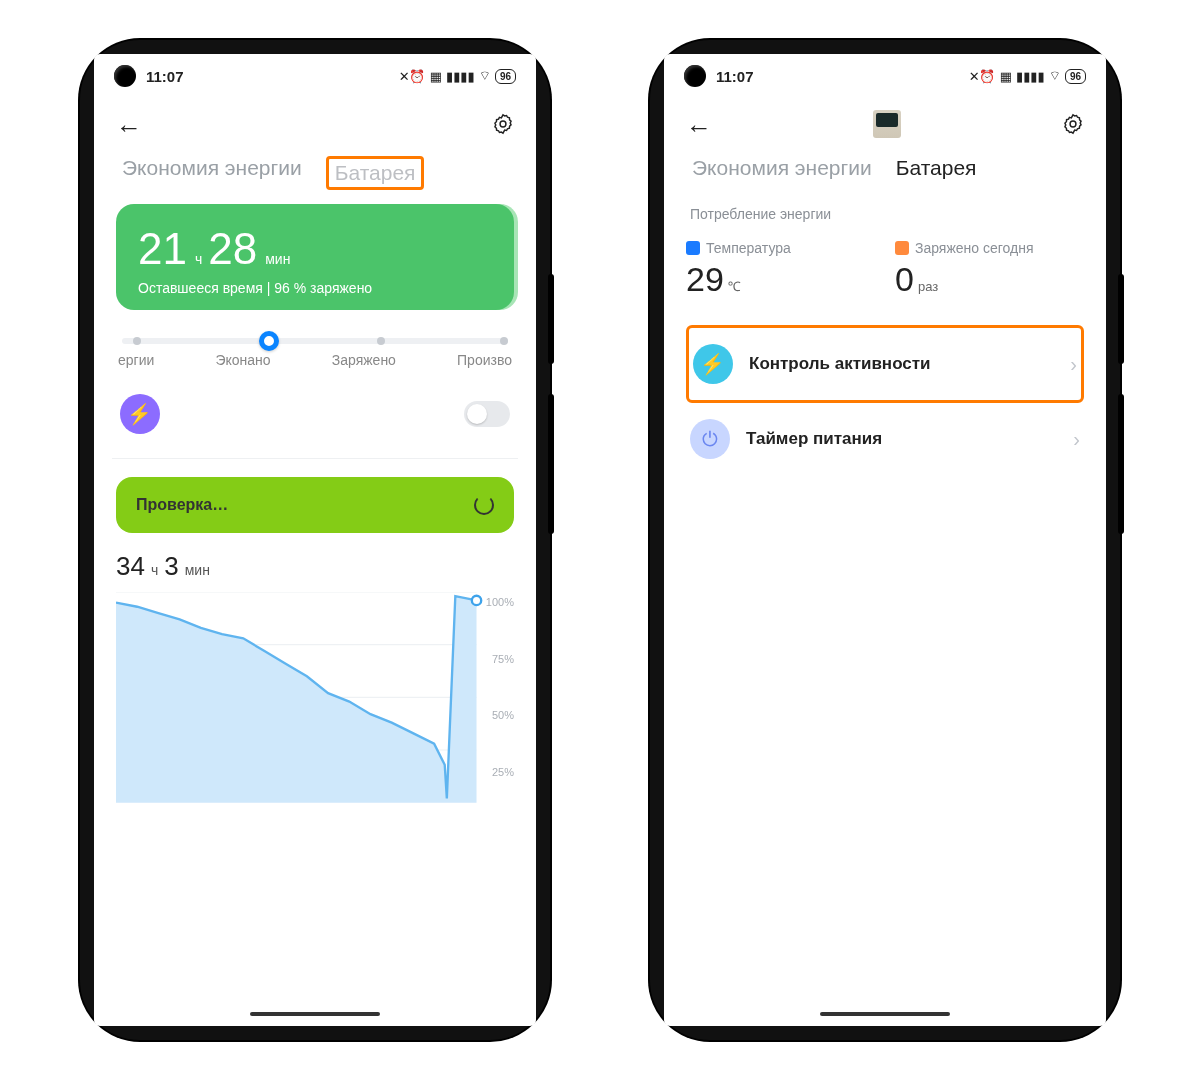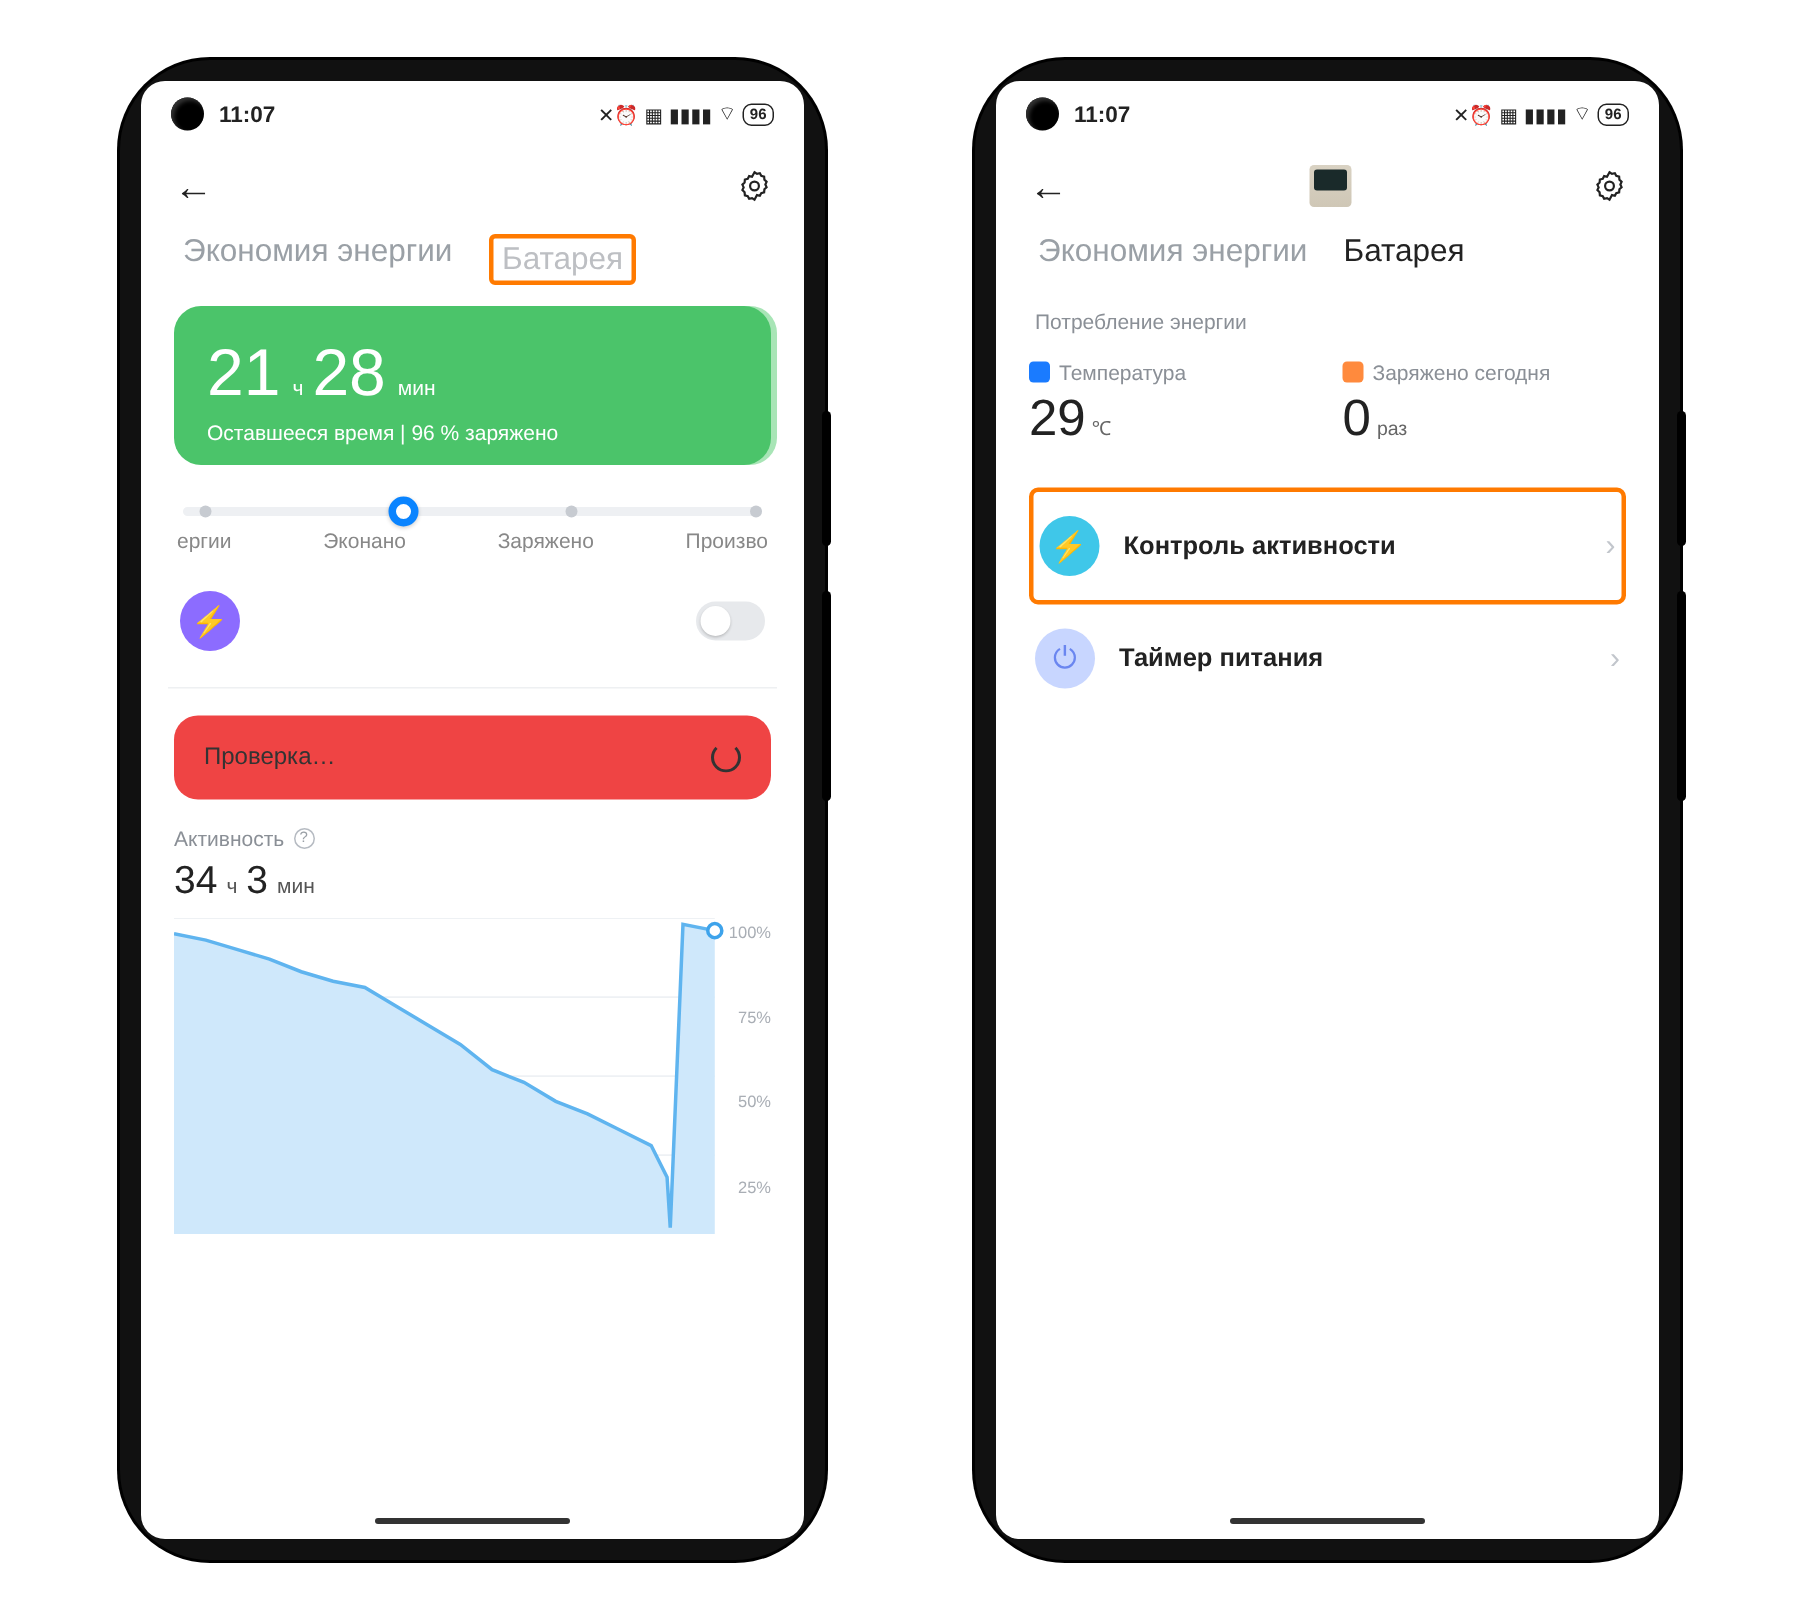--- a/index.html
+++ b/index.html
@@ -13,21 +13,21 @@
     width: 470px; height: 1000px;
     border: 14px solid #111; border-radius: 60px;
     position: relative; background: #fff;
     box-shadow: 0 0 0 2px #000;
     padding: 0;
   }
   .side-btn { position: absolute; right: -18px; width: 6px; background: #000; border-radius: 3px; }
   .side-btn.a { top: 220px; height: 90px; }
   .side-btn.b { top: 340px; height: 140px; }
   .screen {
-    position: absolute; inset: 0; border-radius: 16px; overflow: hidden;
+    position: absolute; inset: 0; border-radius: 6px; overflow: hidden;
     background: #fff;
     display: flex; flex-direction: column;
   }
   .status-bar {
     height: 44px; display: flex; align-items: center;
     padding: 0 20px; font-size: 15px; font-weight: 500; color: #222;
   }
   .punch { width: 22px; height: 22px; border-radius: 50%; background: #000; margin-right: 10px; box-shadow: inset 2px 2px 3px #333; }
   .status-time { font-weight: 600; }
   .status-icons { margin-left: auto; display: flex; align-items: center; gap: 4px; font-size: 13px; color: #222; }
@@ -63,21 +63,21 @@
   .ultra-row{display:flex; align-items:center; gap:14px; padding:16px 4px 18px;}
   .ico-circ{width:40px;height:40px;border-radius:50%;display:flex;align-items:center;justify-content:center;color:#fff;font-size:20px;flex-shrink:0;}
   .ico-purple{background:#8c6cff;}
   .ico-cyan{background:#3fc7e9;}
   .ico-blue{background:#c8d6ff;color:#6a86f0;}
   .ultra-text .t1{font-size:16px;font-weight:600;color:#222;}
   .ultra-text .t2{font-size:13px;color:#8a8f96;margin-top:2px;}
   .toggle{margin-left:auto;width:46px;height:26px;border-radius:13px;background:#e7e9ec;position:relative;}
   .toggle::after{content:"";position:absolute;left:3px;top:3px;width:20px;height:20px;border-radius:50%;background:#fff;box-shadow:0 1px 2px rgba(0,0,0,.2);}
   .divider{height:1px;background:#eef0f2;margin:6px -4px;}
-  .check-row{background:#ef4444;border-radius:16px;padding:18px 20px;display:flex;align-items:center;margin:18px 0;}
+  .check-row{background:#84cc16;border-radius:16px;padding:18px 20px;display:flex;align-items:center;margin:18px 0;font-weight:bold;}
   .check-row .lbl{font-size:16px;color:#333;}
   .spinner{margin-left:auto;width:20px;height:20px;border:2px solid #333;border-top-color:transparent;border-radius:50%;}
   .activity-head{display:flex;align-items:center;gap:6px;font-size:14px;color:#8a8f96;margin-top:12px;}
   .q{width:14px;height:14px;border:1px solid #b6bbc2;border-radius:50%;font-size:10px;line-height:12px;text-align:center;color:#9aa0a6;}
   .activity-time{font-size:26px;font-weight:500;color:#222;margin:4px 0 10px;display:flex;align-items:baseline;gap:6px;}
   .activity-time .u{font-size:14px;font-weight:400;color:#555;}
   .chartbox{position:relative;height:190px;margin-top:8px;}
   .chartbox svg{position:absolute;inset:0;}
   .ylabels{position:absolute;right:0;top:0;bottom:0;display:flex;flex-direction:column;justify-content:space-between;font-size:11px;color:#a9aeb5;padding:4px 0;align-items:flex-end;}
   
@@ -154,24 +154,20 @@
       </div>
       <div class="ultra-row">
         <div class="ico-circ ico-purple">⚡</div>
         <div class="toggle"></div>
       </div>
       <div class="divider"></div>
       <div class="check-row">
         <span class="lbl">Проверка…</span>
         <div class="spinner"></div>
       </div>
-      <div class="activity-head">
-        <span>Активность</span>
-        <span class="q">?</span>
-      </div>
       <div class="activity-time">
         <span>34</span>
           <span class="u">ч</span>
         <span>3</span>
           <span class="u">мин</span>
       </div>
       <div class="chartbox">
         <svg id="chart-svg" viewBox="0 0 340 180" preserveAspectRatio="none">
             <line x1="0" y1="0" x2="308" y2="0" stroke="#eef1f4" stroke-width="1"></line>
             <line x1="0" y1="45" x2="308" y2="45" stroke="#eef1f4" stroke-width="1"></line>

